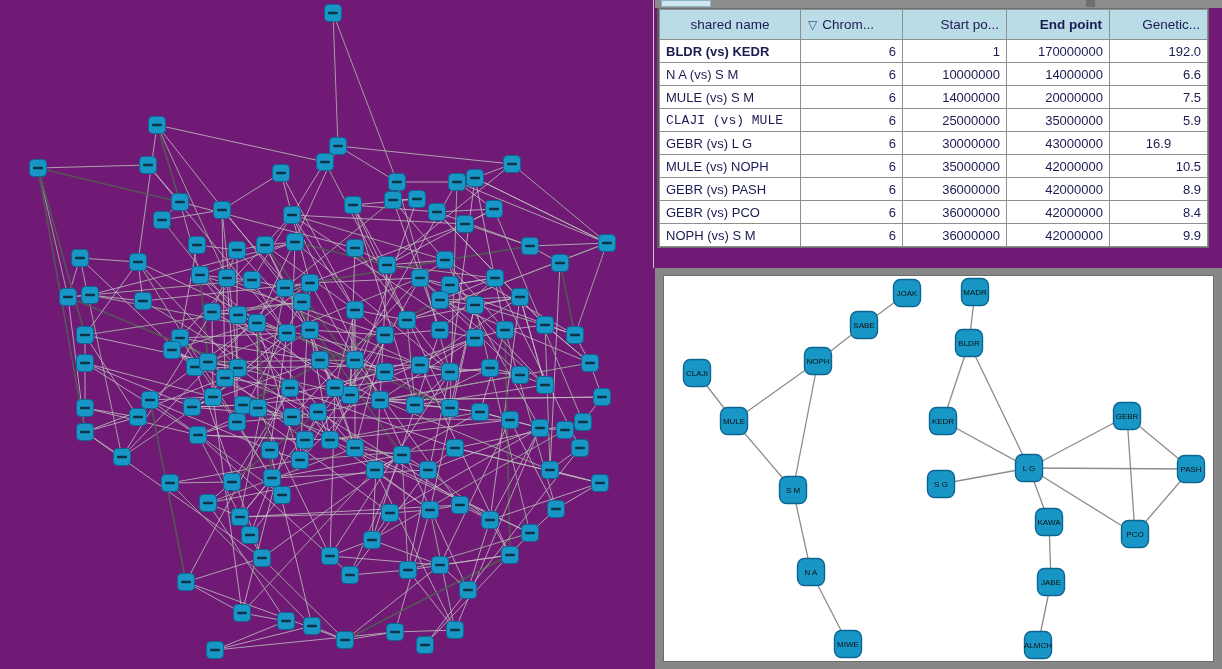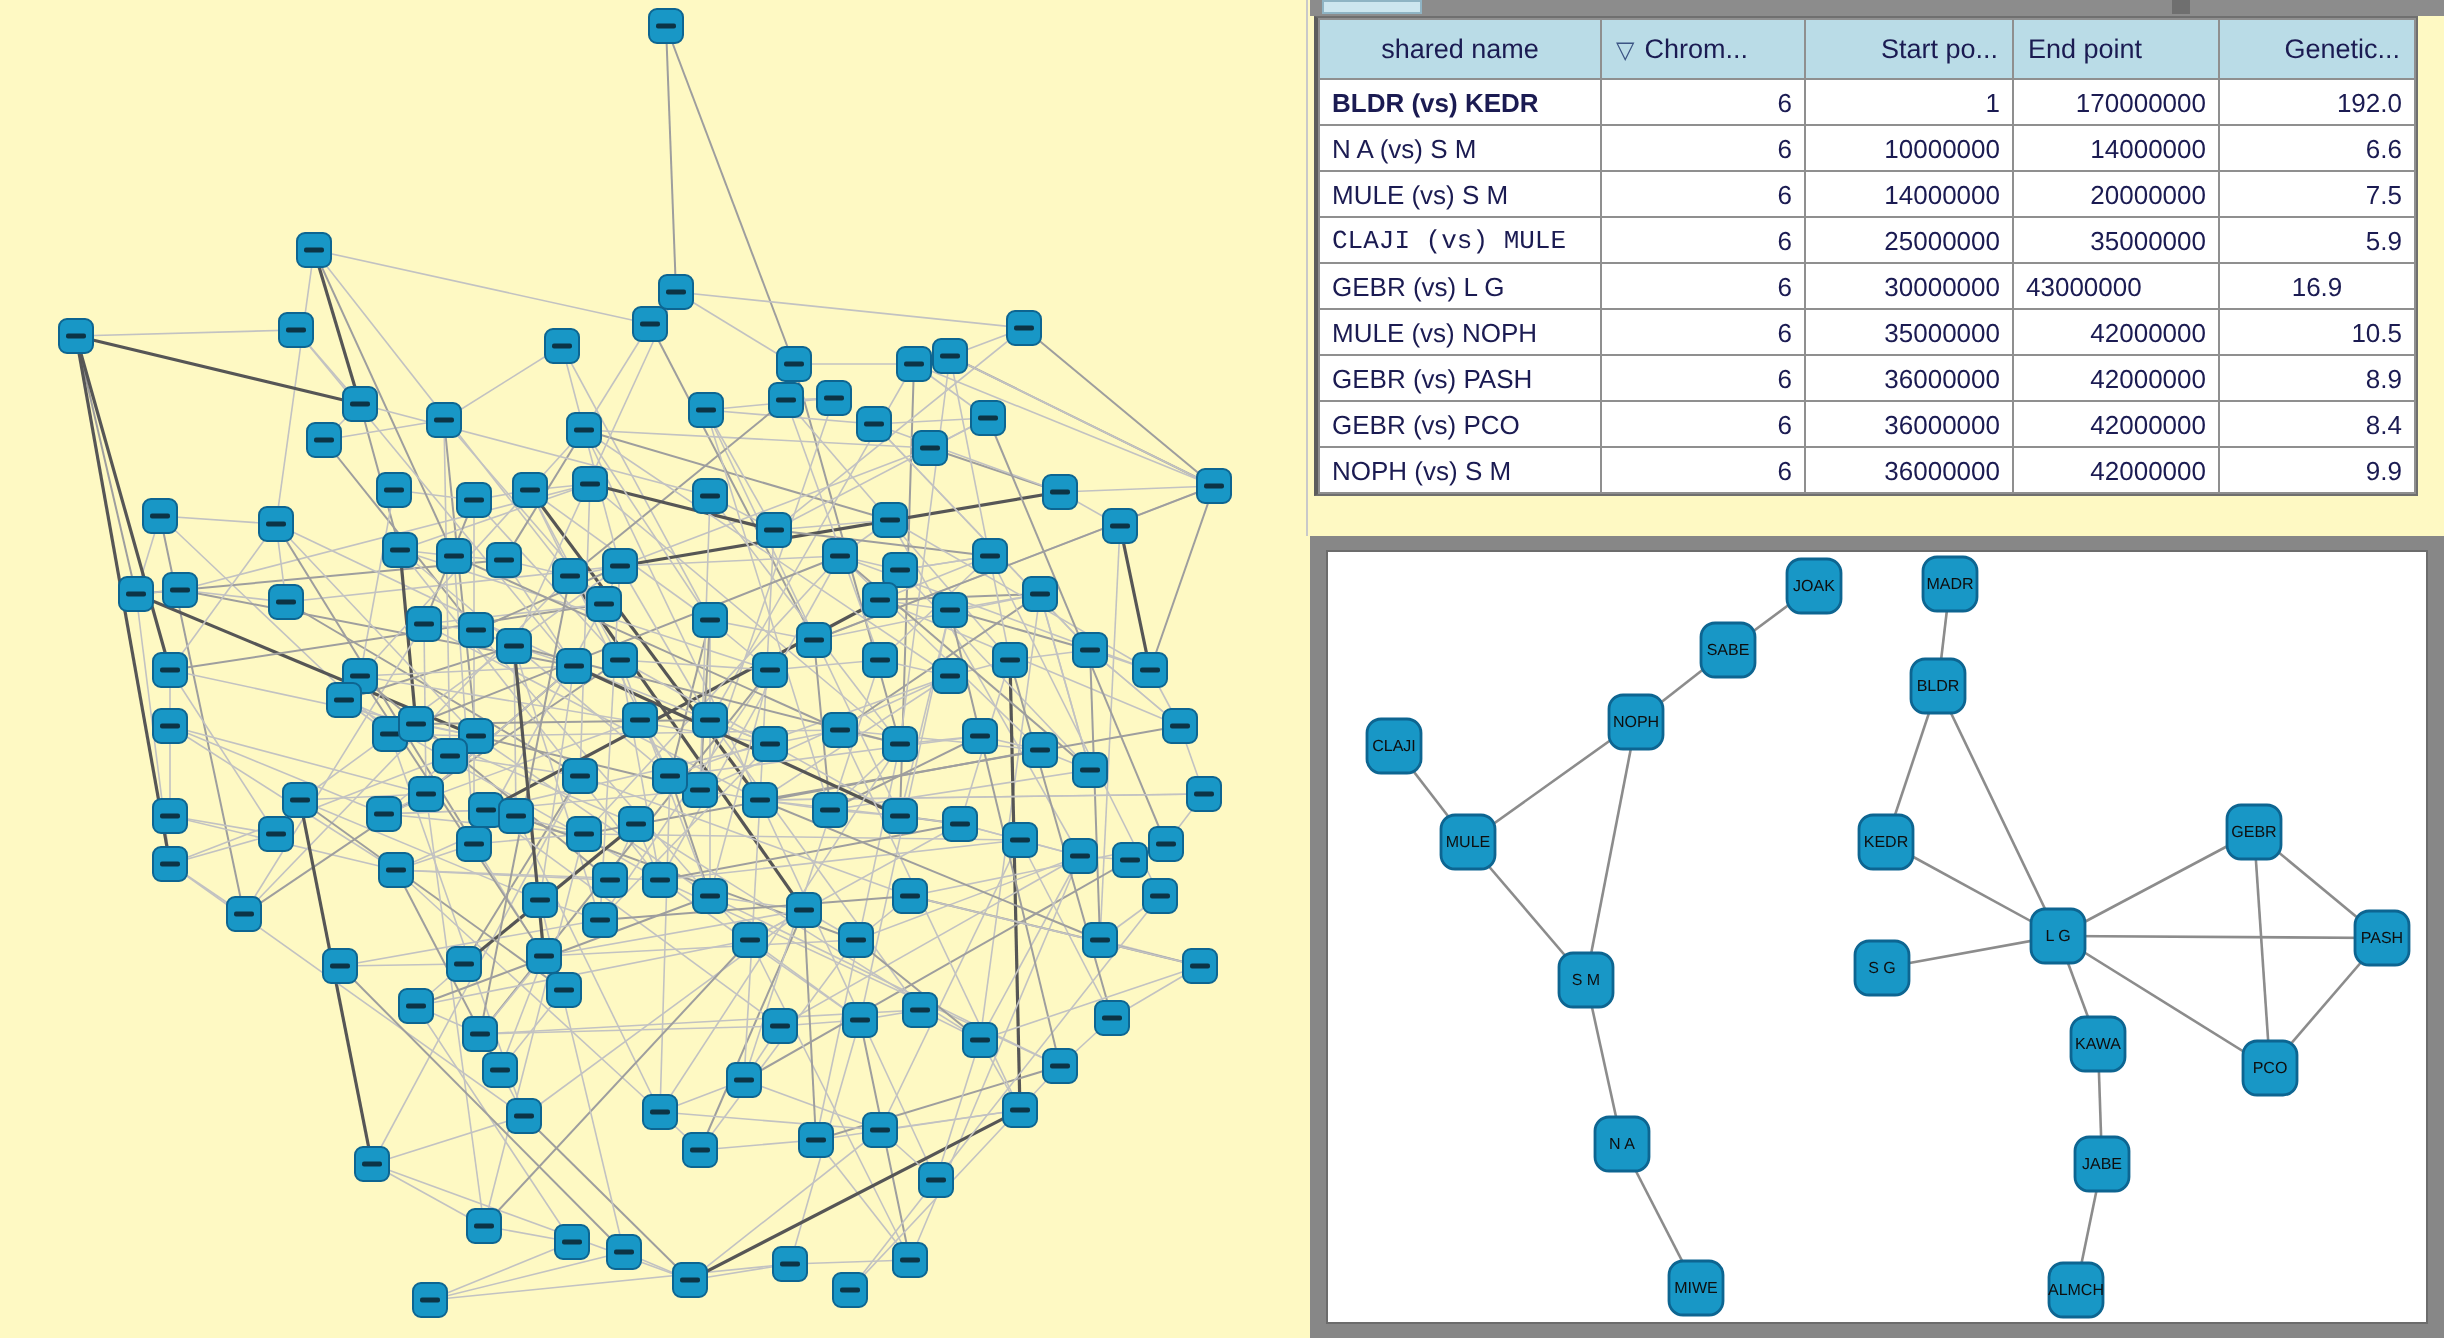--- a/index.html
+++ b/index.html
@@ -1,17 +1,17 @@
 <!DOCTYPE html>
 <html><head>
 <meta charset="utf-8">
 <style>
   html,body{margin:0;padding:0;background:#ffffff;}
   .screen{
-    position:relative;width:1222px;height:669px;background:#fef9c3;
+    position:relative;width:1222px;height:669px;background:#701a75;
     font-family:"Liberation Sans",sans-serif;overflow:hidden;
   }
   
   #main-net{position:absolute;left:0;top:0;}
   
   .right-divider{position:absolute;left:653px;top:0;width:1px;height:268px;background:#c9c9c9;}
   .table-topbar{position:absolute;left:655px;top:0;width:567px;height:8px;background:#8c8c8c;}
   .table-topbar .thumb{position:absolute;left:6px;top:0;width:50px;height:7px;background:#cde6ef;border:1px solid #8fb4c4;box-sizing:border-box;}
   .table-topbar .notch{position:absolute;left:431px;top:0;width:9px;height:7px;background:#6f6f6f;}
   .table-wrap{
@@ -1058,21 +1058,21 @@
           <col style="width: 102px;">
           <col style="width: 104px;">
           <col style="width: 103px;">
           <col style="width: 98px;">
         </colgroup>
       <thead>
           <tr id="thead-row">
             <th style="text-align: center;"><span>shared name</span></th>
             <th style="text-align: left;"><span class="filter-icon">▽</span><span>Chrom...</span></th>
             <th style="text-align: right;"><span>Start po...</span></th>
-            <th style="text-align: left;"><span>End point</span></th>
+            <th style="text-align: right; font-weight: bold;"><span>End point</span></th>
             <th style="text-align: right;"><span>Genetic...</span></th>
           </tr>
         </thead>
       <tbody id="tbody">
           <tr>
             <td style="text-align: left; font-weight: bold;">BLDR (vs) KEDR</td>
             <td style="text-align: right;">6</td>
             <td style="text-align: right;">1</td>
             <td style="text-align: right;">170000000</td>
             <td style="text-align: right;">192.0</td>
@@ -1095,21 +1095,21 @@
             <td style="text-align: left; font-family: Liberation Mono, monospace;">CLAJI (vs) MULE</td>
             <td style="text-align: right;">6</td>
             <td style="text-align: right; margin-top: 36px;">25000000</td>
             <td style="text-align: right;">35000000</td>
             <td style="text-align: right;">5.9</td>
           </tr>
           <tr>
             <td style="text-align: left;">GEBR (vs) L G</td>
             <td style="text-align: right;">6</td>
             <td style="text-align: right;">30000000</td>
-            <td style="text-align: left;">43000000</td>
+            <td style="text-align: right;">43000000</td>
             <td style="text-align: center;">16.9</td>
           </tr>
           <tr>
             <td style="text-align: left;">MULE (vs) NOPH</td>
             <td style="text-align: right;">6</td>
             <td style="text-align: right;">35000000</td>
             <td style="text-align: right;">42000000</td>
             <td style="text-align: right;">10.5</td>
           </tr>
           <tr>

